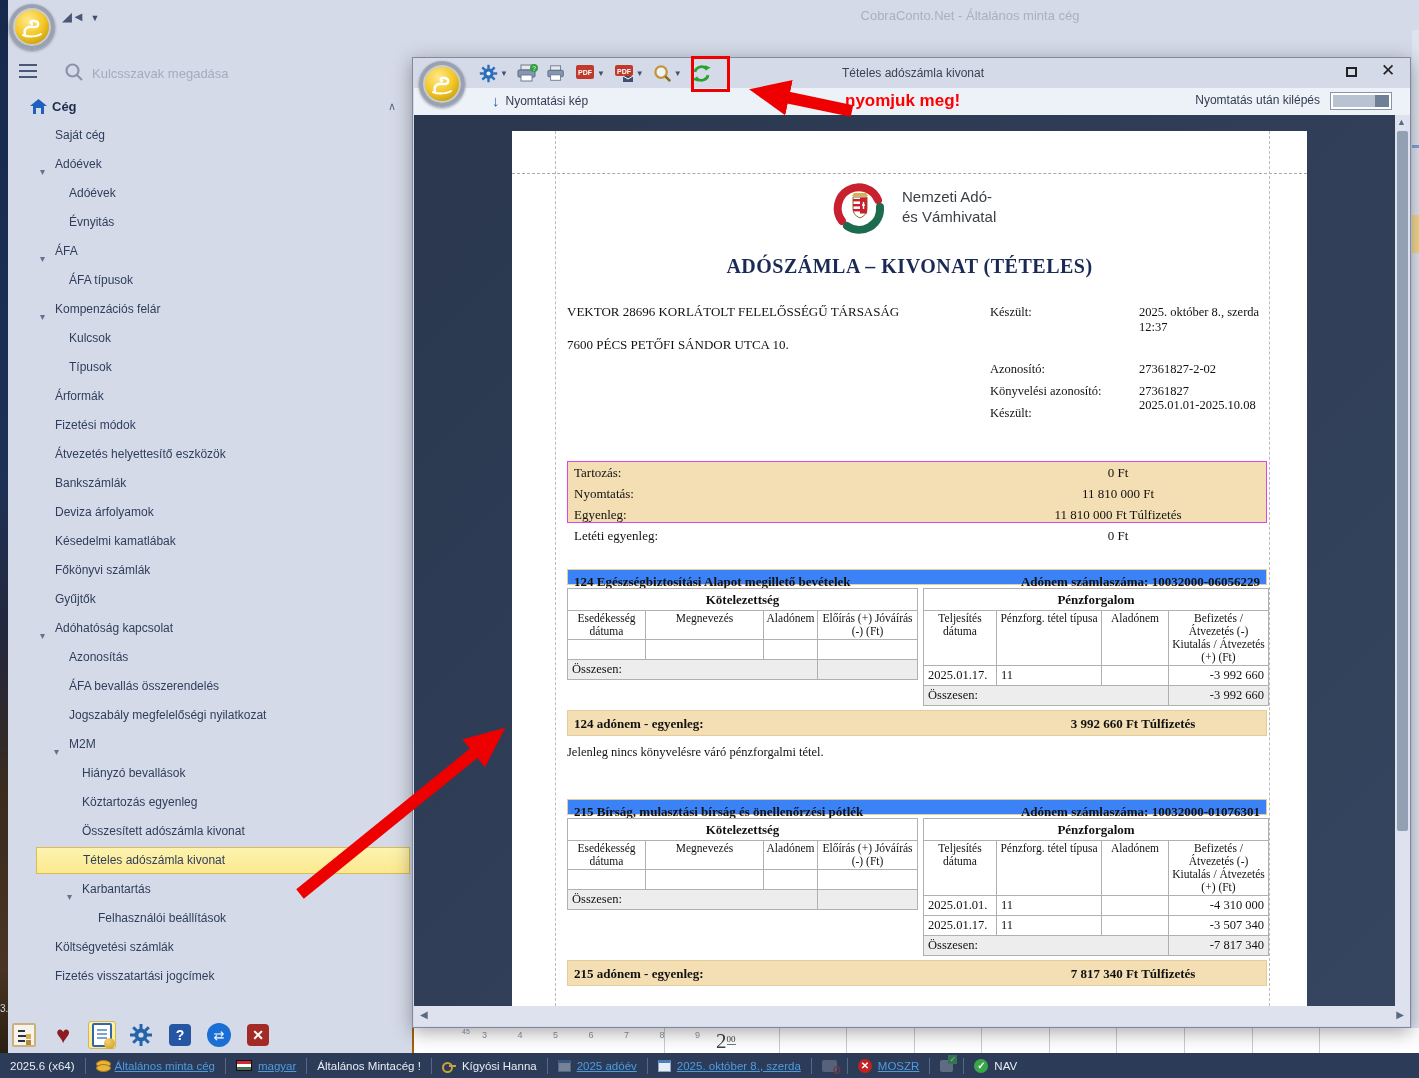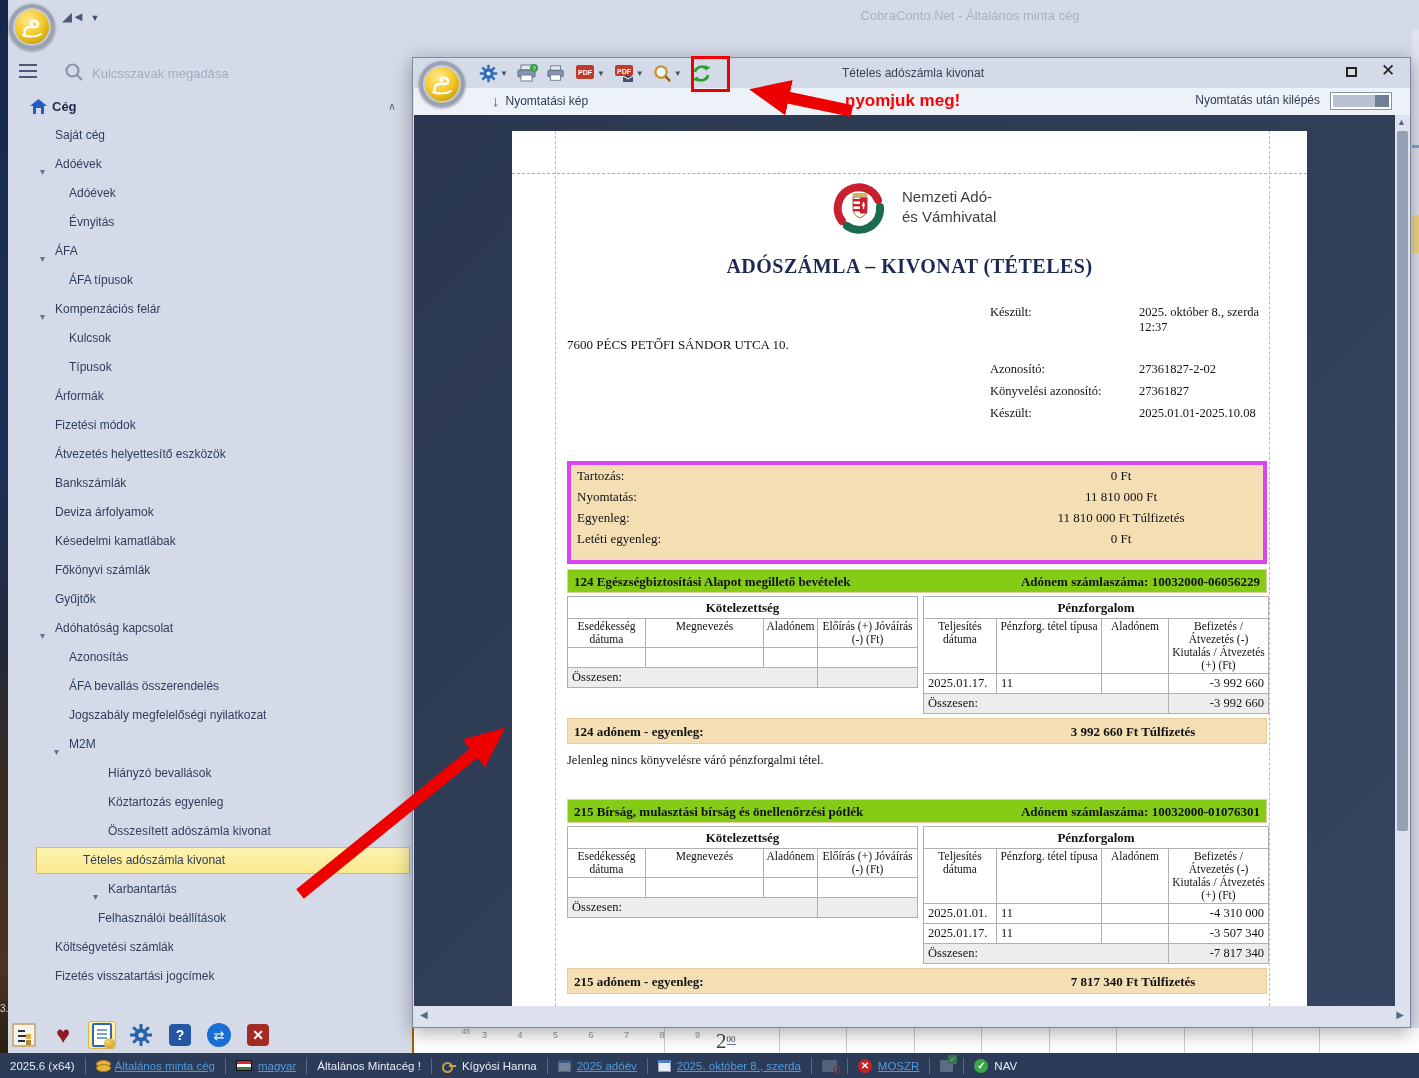--- a/index.html
+++ b/index.html
@@ -38,21 +38,21 @@
   #root-row { position:absolute; left:8px; top:92px; width:402px; height:29px; line-height:29px; }
   #root-row .home { position:absolute; left:22px; top:7px; }
   #root-row .rlabel { position:absolute; left:44px; font-weight:bold; font-size:13px; color:#1c2c4e; }
   #root-row .chev { position:absolute; right:14px; top:0; color:#5a6a85; font-size:11px; }
 
   #tree { position:absolute; left:8px; top:121px; width:402px; }
   .trow { height:29px; line-height:29px; font-size:12px; color:#2f3e5c; cursor:pointer; white-space:nowrap; }
   .trow .tlabel { position:relative; }
   .trow.l1 { padding-left:47px; }
   .trow.l2 { padding-left:61px; }
-  .trow.l3 { padding-left:100px; }
+  .trow.l3 { padding-left:74px; }
   .trow.l4 { padding-left:90px; }
   .trow.arrow .tlabel::before { content:"▾"; position:absolute; left:-15px; top:0; color:#647291; font-size:10px; }
   .trow.hl { margin-left:28px; padding-left:46px; background:linear-gradient(#fdf3b0,#fbe98f);
     border:1px solid #ddba55; height:27px; line-height:25px; margin-top:1px; margin-bottom:1px; }
 
   
   #side-icons { position:absolute; left:10px; top:1019px; height:32px; display:flex; gap:11px; align-items:center; z-index:3; }
   .tile { width:28px; height:28px; display:flex; align-items:center; justify-content:center; border-radius:3px; }
   .tile.sel { background:linear-gradient(#fdf3b0,#fbe98f); border:1px solid #d8b64e; }
   .heart { color:#8b1c22; font-size:24px; line-height:24px; }
@@ -134,27 +134,27 @@
   .dash-v { position:absolute; top:0; height:875px; border-left:1px dashed #bbb; }
   #nav-logo { position:absolute; left:318px; top:44px; }
   #nav-text { position:absolute; left:390px; top:56px; font-family:"Liberation Sans",sans-serif;
     font-size:15px; color:#3a3f45; line-height:20px; }
   #doc-title { position:absolute; left:0; top:124px; width:795px; text-align:center;
     font-size:20px; font-weight:bold; color:#1b2a55; letter-spacing:.5px; }
   #doc-company { position:absolute; left:55px; top:173px; width:400px; font-size:13px; }
   #doc-address { position:absolute; left:55px; top:206px; width:400px; font-size:13px; }
   .meta-label { position:absolute; left:478px; font-size:12.5px; }
   .meta-value { position:absolute; left:627px; font-size:12.5px; width:150px; }
-  #summary { position:absolute; left:55px; top:330px; width:700px; height:103px;
-    background:#f4deb4; border:4px solid #d946ef; }
+  #summary { position:absolute; left:55px; top:330px; width:700px; height:62px;
+    background:#f4deb4; border:1px solid #d946ef; }
   .sum-row { position:relative; height:21px; line-height:21px; font-size:13px; padding-left:6px; }
   .sum-row .sv { position:absolute; left:400px; top:0; width:300px; text-align:center; }
 
   .sec { position:absolute; left:55px; width:700px; }
-  .sec-head { height:24px; line-height:24px; background:#84cc16; border:1px solid #e4cc9c;
+  .sec-head { height:16px; line-height:24px; background:#3b82f6; border:1px solid #e4cc9c;
     font-size:13px; font-weight:bold; padding:0 6px; display:flex; justify-content:space-between; }
   .tables { display:flex; gap:5px; margin-top:3px; align-items:flex-start; }
   table { border-collapse:collapse; background:#fff; }
   th,td { border:1px solid #b0b0b0; font-weight:normal; }
   .grp { font-size:13px; font-weight:bold; text-align:center; height:22px; }
   .colh { font-size:11.5px; text-align:center; padding:1px 2px; vertical-align:top; line-height:13px; }
   .t-left { width:350px; table-layout:fixed; }
   .t-left col:nth-child(1){width:78px;} .t-left col:nth-child(2){width:118px;}
   .t-left col:nth-child(3){width:54px;} .t-left col:nth-child(4){width:100px;}
   .t-right { width:345px; table-layout:fixed; }
@@ -532,30 +532,31 @@
             <path d="M32 30 h3 M33.5 27 v7" stroke="#fff" stroke-width="1.4"></path>
             <path d="M22 21 h16 l-2 -3 h-12 z" fill="#d8b050"></path>
           </g>
         </svg>
         <div id="nav-text">
           <div>Nemzeti Adó-</div>
           <div>és Vámhivatal</div>
         </div>
 
         <div id="doc-title">ADÓSZÁMLA – KIVONAT (TÉTELES)</div>
+        <div id="doc-company">VEKTOR 28696 KORLÁTOLT FELELŐSSÉGŰ TÁRSASÁG</div>
         <div id="doc-address">7600 PÉCS PETŐFI SÁNDOR UTCA 10.</div>
 
         <span class="meta-label" style="top:174px">Készült:</span>
         <span class="meta-value" style="top:174px">2025. október 8., szerda 12:37</span>
         <span class="meta-label" style="top:231px">Azonosító:</span>
         <span class="meta-value" style="top:231px">27361827-2-02</span>
         <span class="meta-label" style="top:253px">Könyvelési azonosító:</span>
         <span class="meta-value" style="top:253px">27361827</span>
         <span class="meta-label" style="top:275px">Készült:</span>
-        <span class="meta-value" style="top:275px">2025.01.01-2025.10.08</span>
+        <span class="meta-value" style="top:267px">2025.01.01-2025.10.08</span>
 
         <div id="summary">
 
             <div class="sum-row">
               <span>Tartozás:</span>
               <span class="sv">0 Ft</span>
             </div>
 
             <div class="sum-row">
               <span>Nyomtatás:</span>

